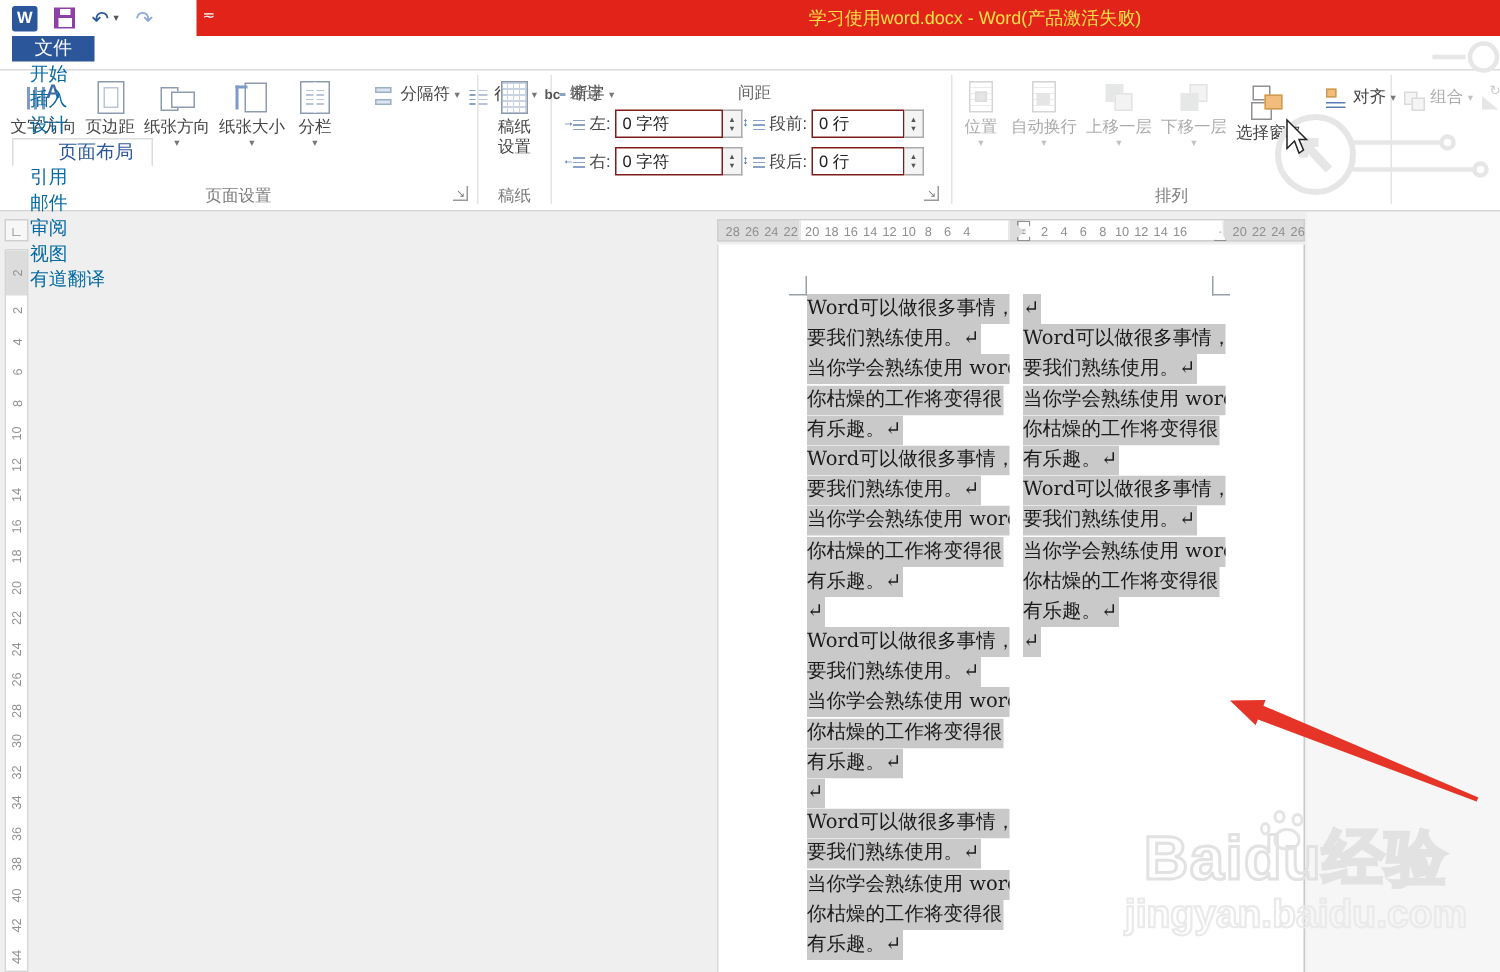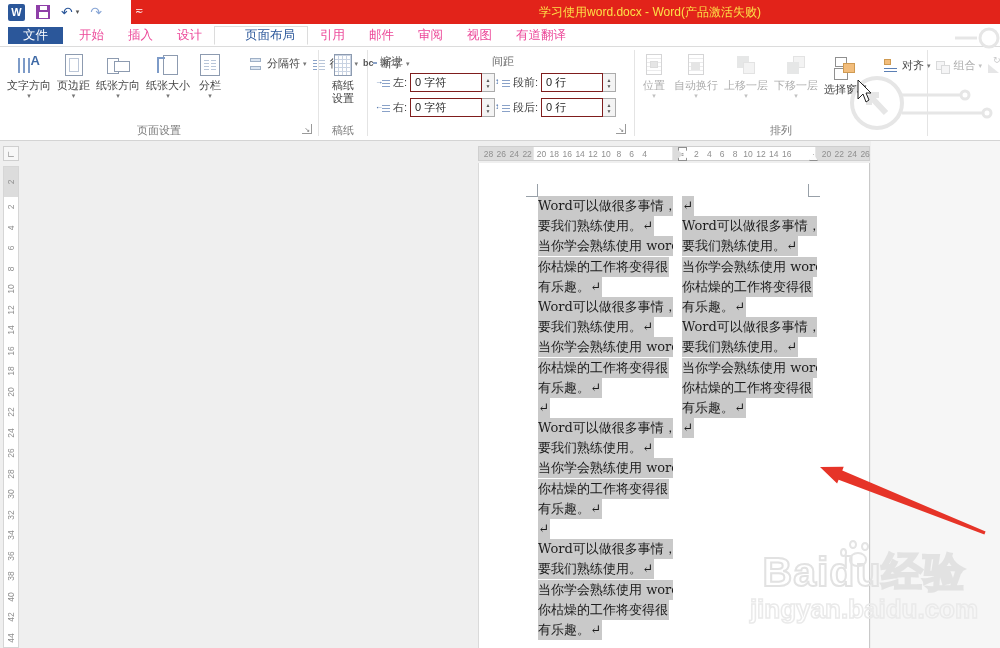--- a/index.html
+++ b/index.html
@@ -17,22 +17,22 @@
   .saveic::after{content:"";position:absolute;left:3px;top:7px;width:9px;height:6px;background:#fff;}
   .undoic{color:var(--file-tab-blue,#2b579a);font-size:14px;line-height:14px;}
   .redoic{color:#8aa7d6;font-size:14px;line-height:14px;}
   .qcaret{font-size:7px;color:#555;margin-left:-8px;}
   .qatmore{position:absolute;left:135px;top:5px;color:#fff;font-size:10px;line-height:12px;}
   .tbartitle{position:absolute;left:360px;right:60px;top:0;height:24px;line-height:24px;color:#fde047;
              font-size:12px;text-align:center;white-space:nowrap;overflow:hidden;}
 
   
   .tabrow{position:absolute;left:0;top:24px;width:1000px;height:23px;background:#fff;border-bottom:1px solid #dcdcdc;
-          display:flex;align-items:center;padding-left:8px;z-index:2;}
-  .tab{padding:0 12px;font-size:12.5px;color:#ec4899;display:flex;align-items:center;cursor:default;white-space:nowrap;}
+          display:flex;align-items:flex-start;padding-left:8px;z-index:2;flex-direction:column;}
+  .tab{padding:0 12px;font-size:12.5px;color:#0369a1;display:flex;align-items:center;cursor:default;white-space:nowrap;}
   .tab.file{background:var(--file-tab-blue,#2b579a);color:#fff;padding:0 15px;margin-right:4px;}
   .tab.active{color:var(--file-tab-blue,#2b579a);background:#fff;border:1px solid #dcdcdc;border-bottom:1px solid #fff;margin-bottom:-1px;padding-left:30px;}
 
   
   .ribbon{position:absolute;left:0;top:47px;width:1000px;height:94px;background:#fff;border-bottom:1px solid #d4d4d4;z-index:1;}
   .rsep{position:absolute;top:3px;height:86px;width:1px;background:#e4e4e4;}
   .group{position:absolute;top:0;height:93px;}
   .glabel{position:absolute;bottom:2px;left:0;right:0;text-align:center;font-size:11px;color:#7a7a7a;white-space:nowrap;}
   .launcher{position:absolute;width:10px;height:10px;border-right:1px solid #9a9a9a;border-bottom:1px solid #9a9a9a;}
   .launcher span{position:absolute;right:1px;bottom:0;font-size:7px;line-height:7px;color:#777;}

